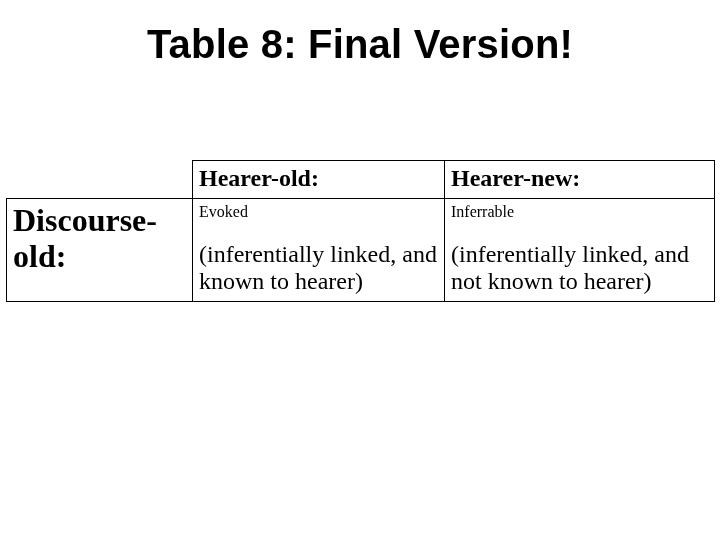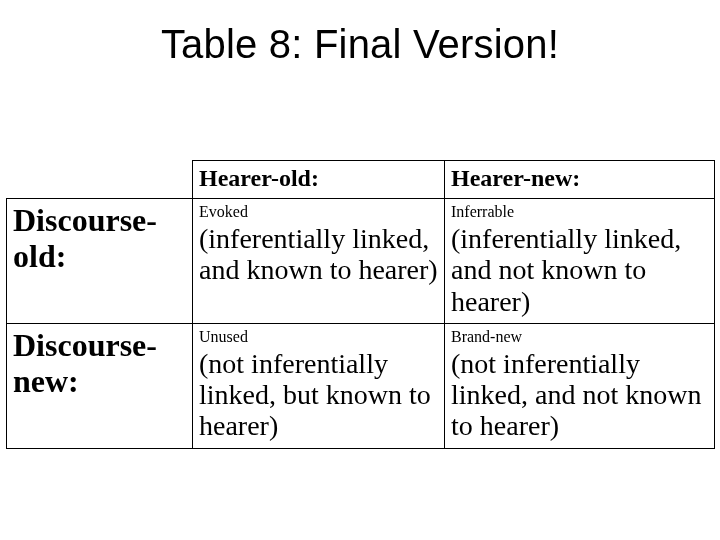--- a/index.html
+++ b/index.html
@@ -18,21 +18,21 @@
     box-sizing: border-box;
   }
   .title {
     position: absolute;
     top: 22px;
     left: 0;
     width: 720px;
     text-align: center;
     font-family: Arial, Helvetica, sans-serif;
     font-size: 40px;
-    font-weight: normal;
+    font-weight: bold;
     letter-spacing: 0.2px;
   }
   .tablewrap {
     position: absolute;
     top: 160px;
     left: 6px;
     width: 708px;
   }
   table {
     border-collapse: collapse;
@@ -60,23 +60,23 @@
   }
   .label {
     font-weight: bold;
     font-size: 32px;
   }
   .term {
     font-size: 16px;
     font-weight: normal;
   }
   .sub {
-    font-size: 28px;
+    font-size: 24px;
     font-weight: normal;
-    margin-top: 2px;
+    margin-top: 20px;
   }
 </style>
 </head>
 <body>
 
 <div class="slide">
 
   <div class="title">Table 8: Final Version!</div>
 
   <div class="tablewrap">
@@ -96,28 +96,17 @@
         <td class="label">Discourse-old:</td>
         <td>
           <div class="term">Evoked</div>
           <div class="sub">(inferentially linked, and known to hearer)</div>
         </td>
         <td>
           <div class="term">Inferrable</div>
           <div class="sub">(inferentially linked, and not known to hearer)</div>
         </td>
       </tr>
-      <tr>
-        <td class="label">Discourse-new:</td>
-        <td>
-          <div class="term">Unused</div>
-          <div class="sub">(not inferentially linked, but known to hearer)</div>
-        </td>
-        <td>
-          <div class="term">Brand-new</div>
-          <div class="sub">(not inferentially linked, and not known to hearer)</div>
-        </td>
-      </tr>
     </tbody>
       </table>
   </div>
 
 </div>
 
 </body></html>

